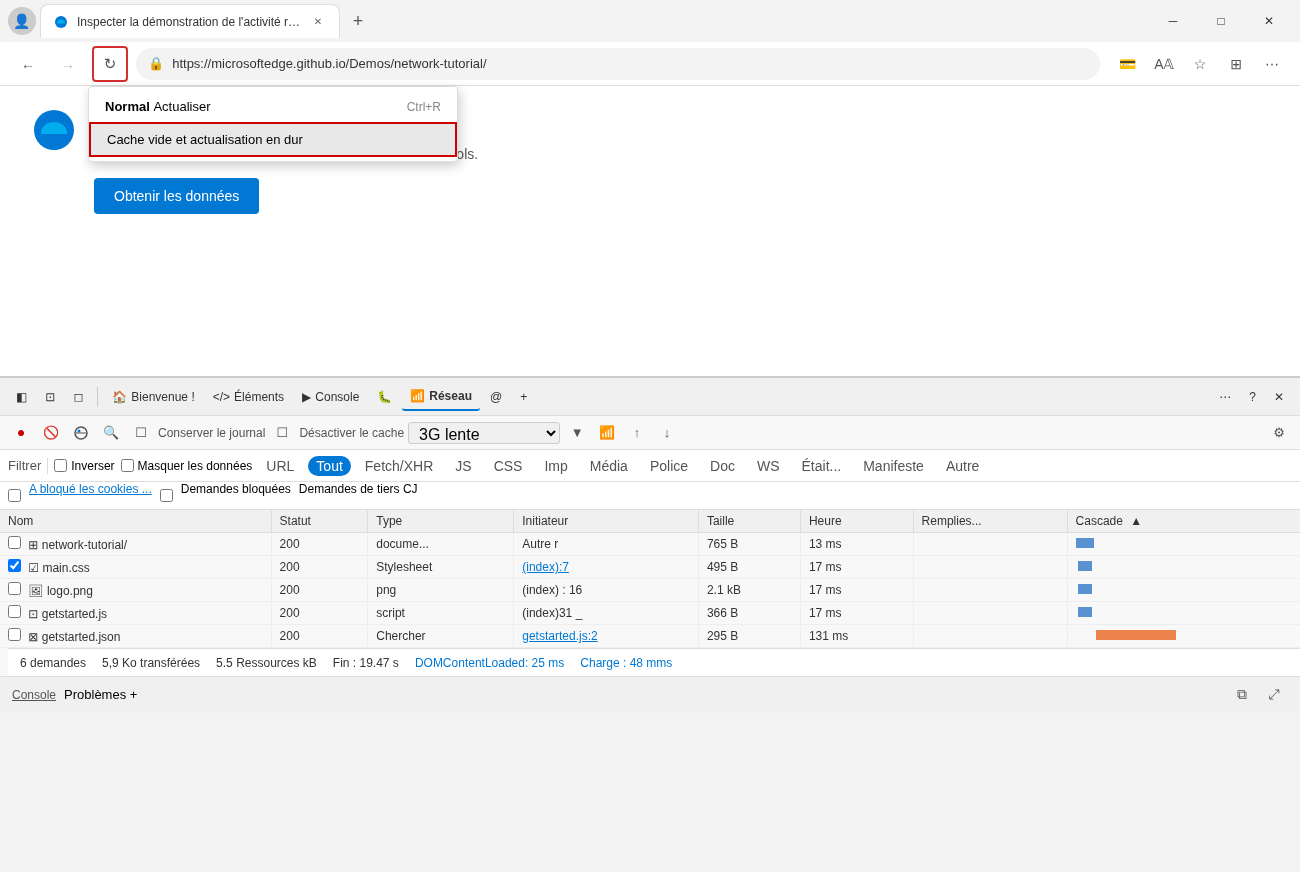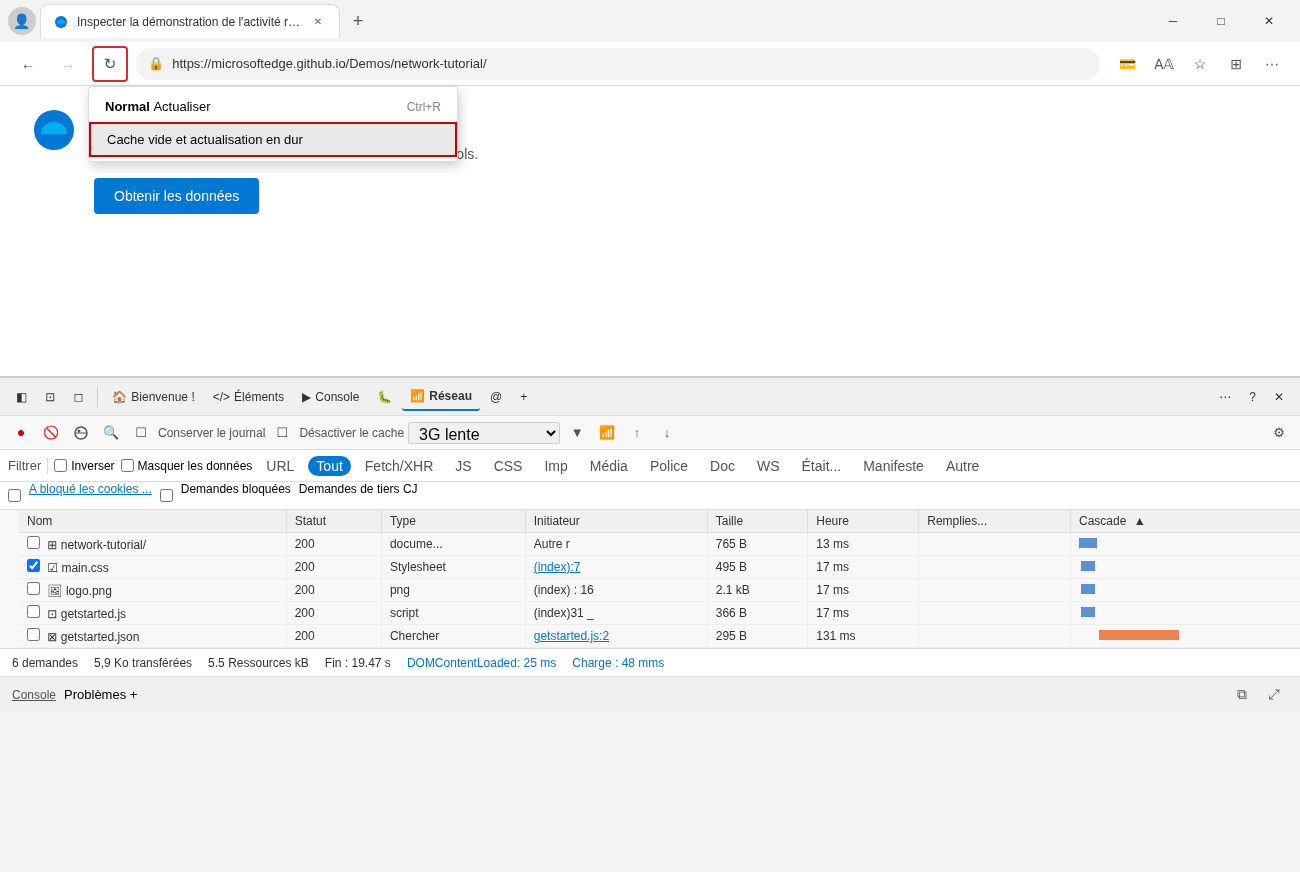--- a/index.html
+++ b/index.html
@@ -150,32 +150,32 @@
       background: #f0f0f0; border-bottom: 1px solid #ddd; border-right: 1px solid #ddd;
       padding: 4px 8px; text-align: left; font-size: 12px; font-weight: 500; color: #333;
       white-space: nowrap; position: sticky; top: 0;
     }
     .network-table th:last-child { border-right: none; }
     .network-table td {
       border-bottom: 1px solid #eee; border-right: 1px solid #eee;
       padding: 3px 8px; font-size: 12px; color: #333; white-space: nowrap;
     }
     .network-table td:last-child { border-right: none; }
-    .table-container { overflow-y: auto; max-height: 200px; position: relative; margin-left: 19px; }
+    .table-container { overflow-y: auto; max-height: 200px; position: relative; }
     .link-cell { color: #0078d4; text-decoration: underline; cursor: pointer; }
 
     
     .cascade-bar { display: inline-block; height: 10px; background: #1565c0; opacity: 0.7; }
     .cascade-bar.orange { background: #e65100; }
 
     
     .status-bar {
       display: flex; align-items: center; background: white;
       border-top: 1px solid #ddd; height: 28px; padding: 0 12px;
-      font-size: 12px; color: #333; gap: 16px;
+      font-size: 12px; color: #333; gap: 16px; margin-left: 8px;
     }
     .status-highlight { color: #0078d4; }
 
     
     .bottom-bar {
       display: flex; align-items: center; background: #f0f0f0;
       border-top: 1px solid #ddd; height: 36px; padding: 0 12px;
       font-size: 12px; gap: 8px;
     }
     .bottom-tab { cursor: pointer; color: #555; text-decoration: underline; }

